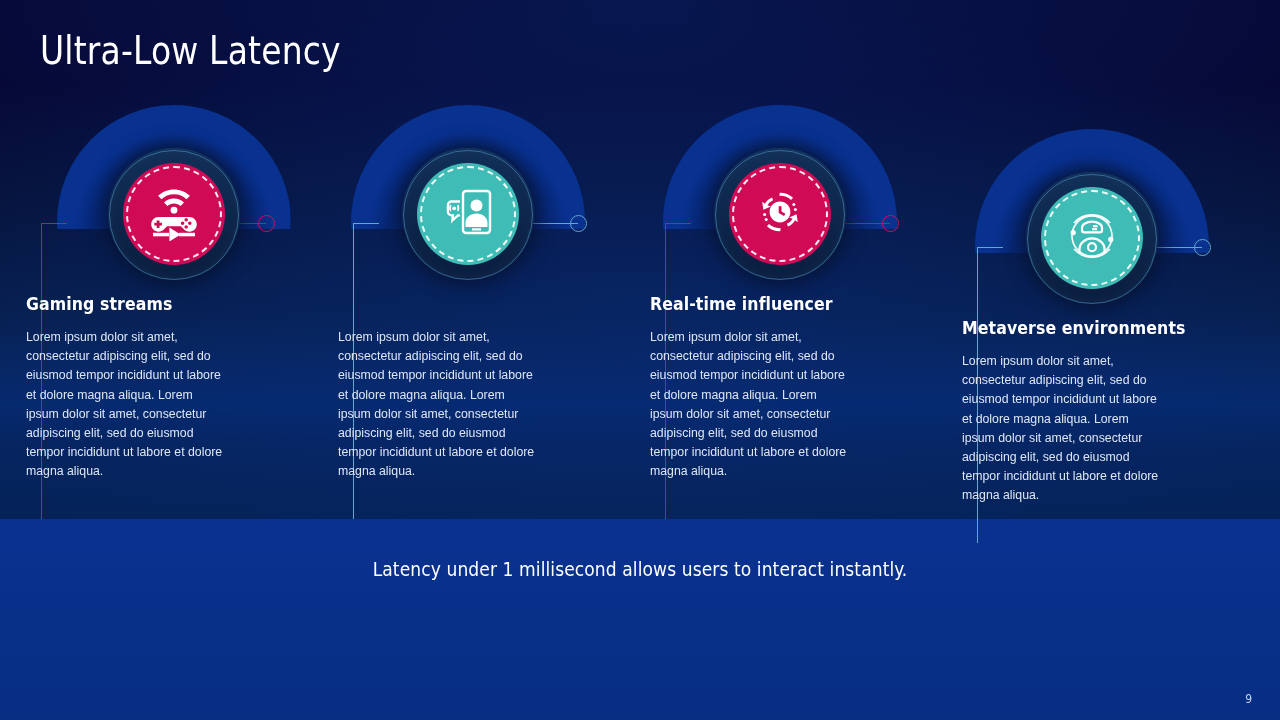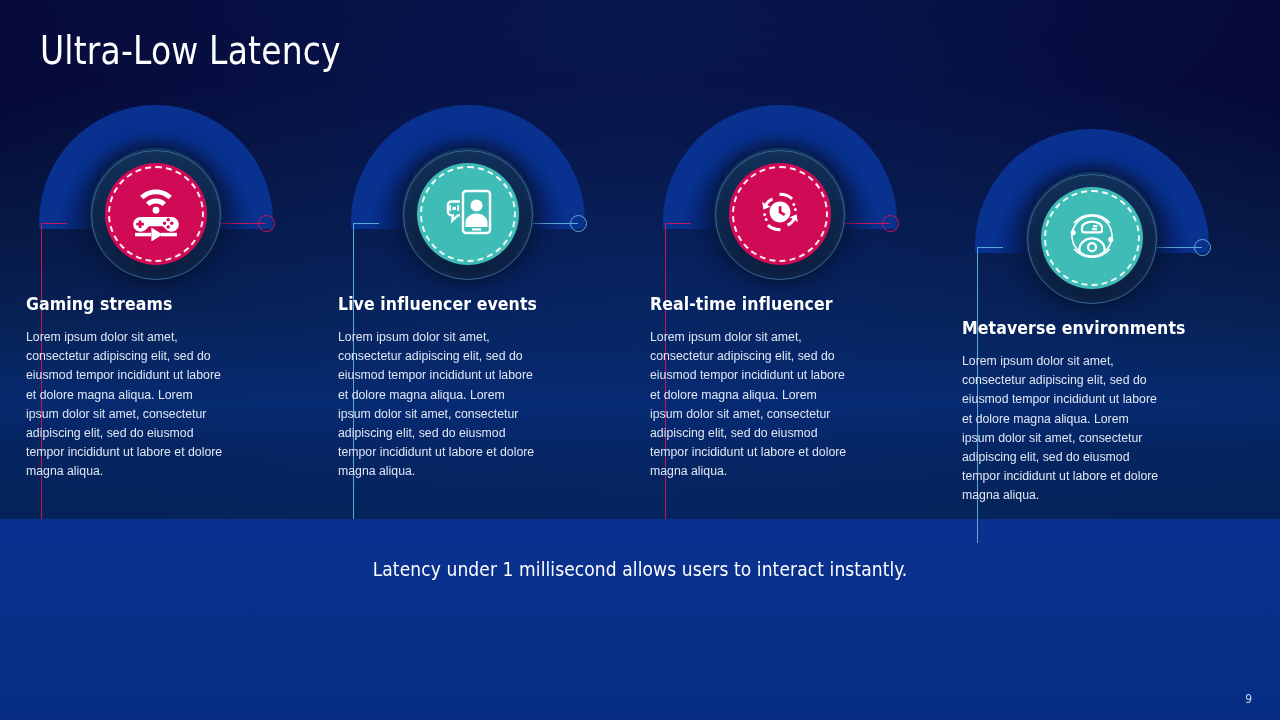--- a/index.html
+++ b/index.html
@@ -129,21 +129,21 @@
 </head>
 <body>
 
 <div id="slide">
 
   <div id="bg-glow"></div>
   <div id="bottom-band2"></div>
 
   <div id="title">Ultra-Low Latency</div>
 
-  <div class="col" style="left:0px;">
+  <div class="col" style="left:0px;padding-left:35px;">
     <div class="dome"></div>
     <div class="dome-shade"></div>
 
     <div class="conn-line pinkstroke" style="left:200px;"></div>
     <div class="conn-dot pinkstroke" style="left:258px;"></div>
     <div class="vline-cap pinkstroke" style="left:41px;"></div>
     <div class="vline pinkstroke" style="left:41px;"></div>
 
     <div class="ring-outer"></div>
     <div class="ring-line"></div>
@@ -187,21 +187,20 @@
             <path d="M11.1 21.6c-.6.9-1 2.1-1 3.4s.4 2.5 1 3.4l1.4-1.1c-.4-.6-.6-1.4-.6-2.3s.2-1.7.6-2.3l-1.4-1.1zM19.3 21.6l-1.4 1.1c.4.6.6 1.4.6 2.3s-.2 1.7-.6 2.3l1.4 1.1c.6-.9 1-2.1 1-3.4s-.4-2.5-1-3.4z"></path>
           </g>
           <g fill="#fff" stroke="none">
             <circle cx="37.5" cy="22.5" r="6"></circle>
             <path d="M37.5 30.4c-6.1 0-11 4.1-11 9.2v4.4h22v-4.4c0-5.1-4.9-9.2-11-9.2z"></path>
           </g>
         </svg>
       </span>
     </div>
 
-    <div class="c-title">Live influencer events</div>
     <div class="c-body">Lorem ipsum dolor sit amet, consectetur adipiscing elit, sed do eiusmod tempor incididunt ut labore et dolore magna aliqua. Lorem ipsum dolor sit amet, consectetur adipiscing elit, sed do eiusmod tempor incididunt ut labore et dolore magna aliqua.</div>
   </div>
 
   <div class="col" style="left:624px;">
     <div class="dome"></div>
     <div class="dome-shade"></div>
 
     <div class="conn-line pinkstroke" style="left:200px;"></div>
     <div class="conn-dot pinkstroke" style="left:258px;"></div>
     <div class="vline-cap pinkstroke" style="left:41px;"></div>

